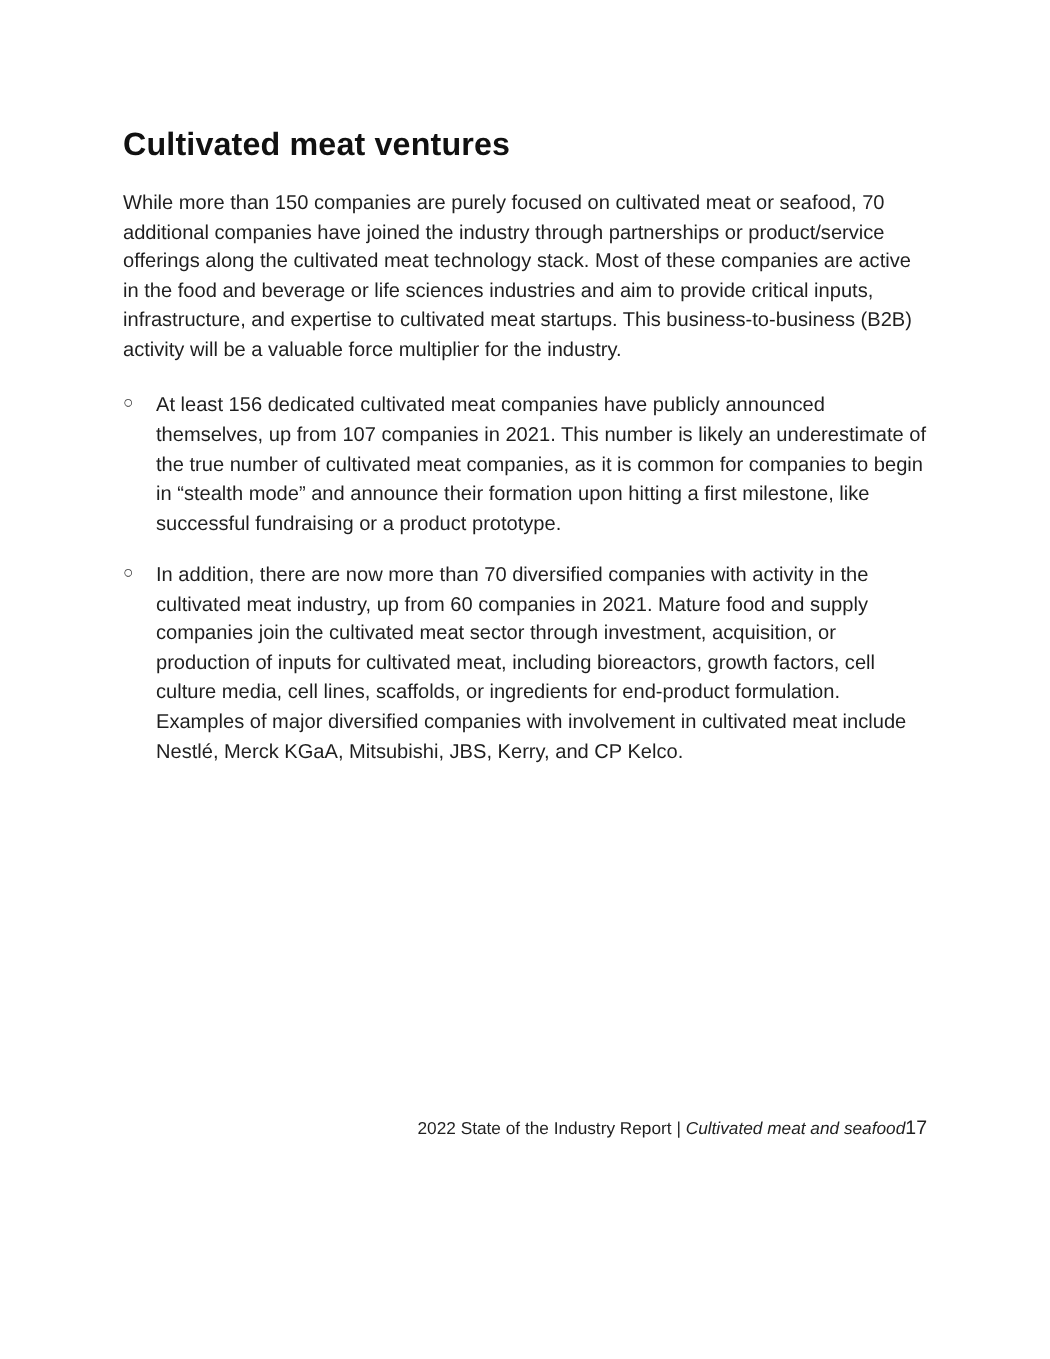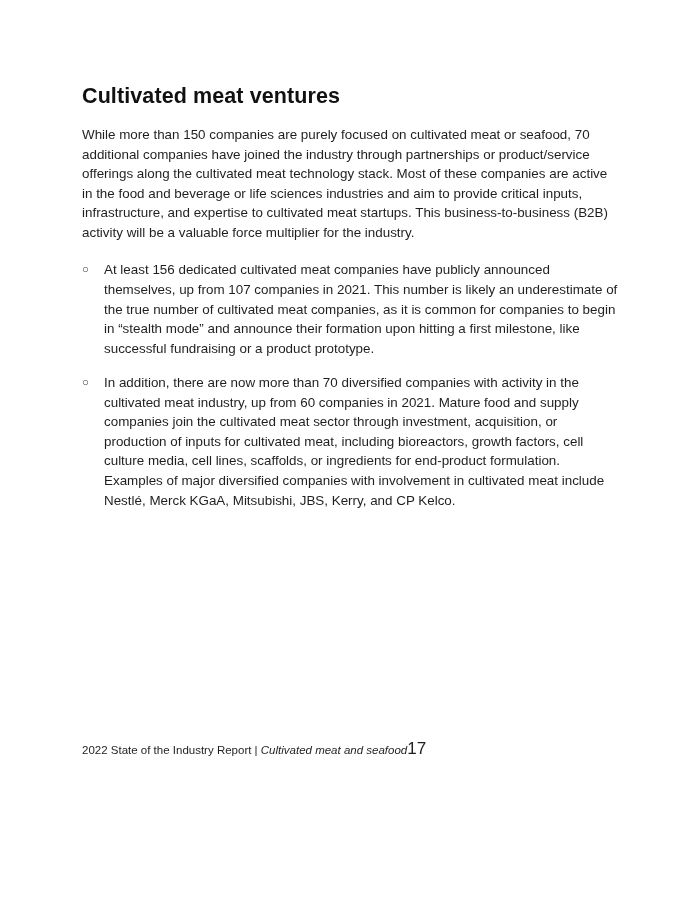--- a/index.html
+++ b/index.html
@@ -60,30 +60,30 @@
     top: 1px;
     font-size: 11.5px;
     color: #3a3a3a;
   }
   .footer {
     position: absolute;
     left: 82px;
     right: 82px;
     bottom: 24px;
     display: flex;
-    justify-content: flex-start;
+    justify-content: flex-end;
     align-items: baseline;
     font-size: 11.5px;
     color: #1f1f1f;
   }
   .footer .footer-left em {
     font-style: italic;
   }
   .footer .page-number {
-    font-size: 17px;
+    font-size: 13px;
   }
 </style>
 </head>
 <body>
 
 <div class="page">
 
   <h1 class="page-title">Cultivated meat ventures</h1>
 
   <p class="body-text">While more than 150 companies are purely focused on cultivated meat or seafood, 70 additional companies have joined the industry through partnerships or product/service offerings along the cultivated meat technology stack. Most of these companies are active in the food and beverage or life sciences industries and aim to provide critical inputs, infrastructure, and expertise to cultivated meat startups. This business-to-business (B2B) activity will be a valuable force multiplier for the industry.</p>

